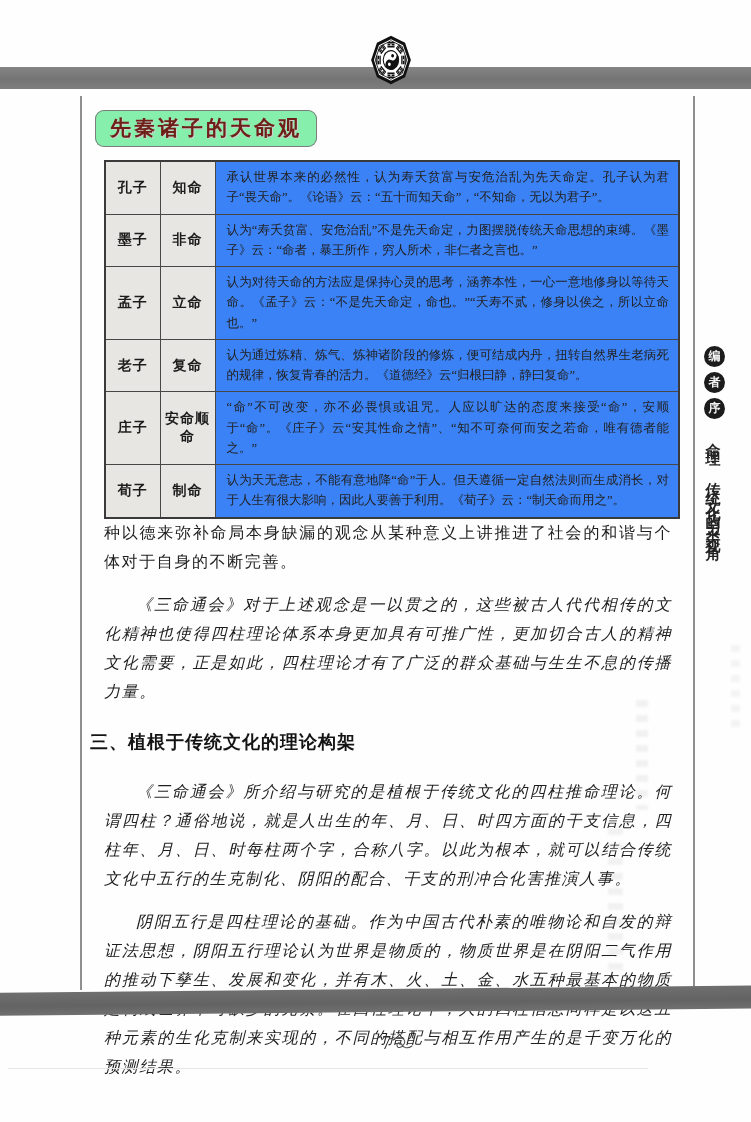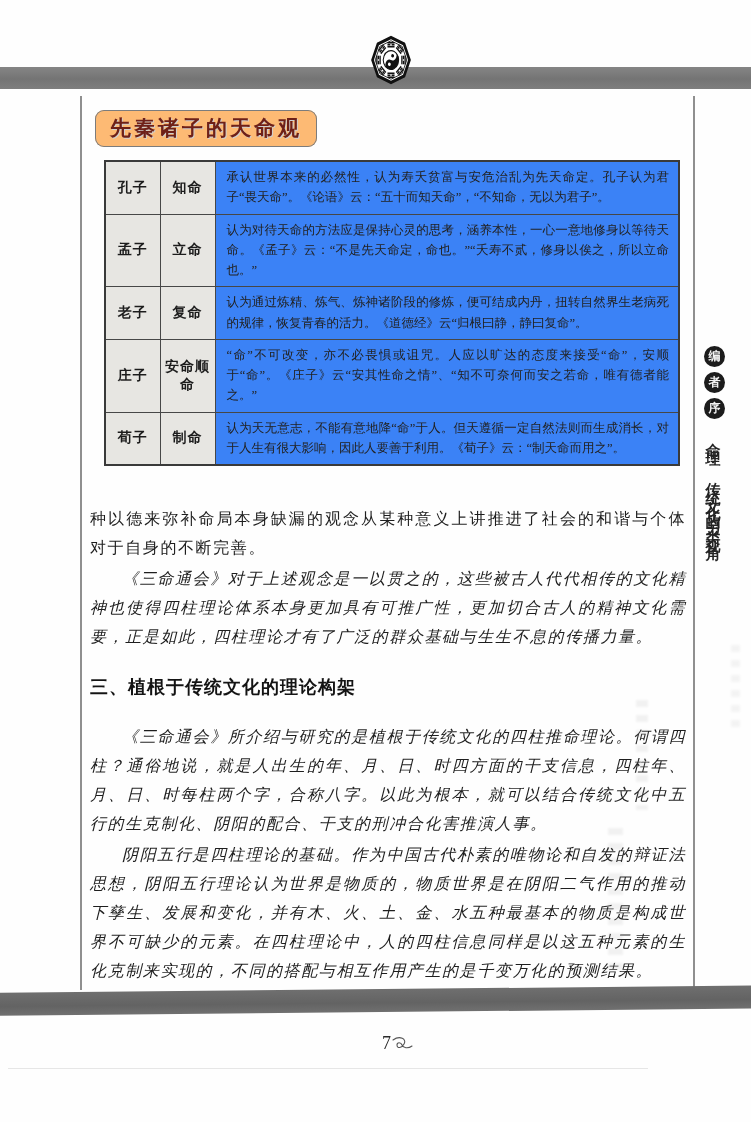--- a/index.html
+++ b/index.html
@@ -26,21 +26,21 @@
   .bagua { position:absolute; left:371px; top:34px; }
 
   
   .frame-line { position:absolute; top:96px; width:2px; height:894px; background:#8f8f8f; }
   .frame-left  { left:80px; }
   .frame-right { left:693px; }
 
   
   .banner {
     position:absolute; left:95px; top:110px;
-    background:#fdba74; border-radius:9px;
+    background:#86efac; border-radius:9px;
     padding:4px 15px 5px 15px;
     box-shadow:0 0 0 1px #7c7c7c inset;
   }
   .banner span {
     font-size:21px; font-weight:bold; letter-spacing:3px;
     color:#6e2018; text-shadow:1px 1px 0 #cfcfcf;
   }
 
   
   table.phil {
@@ -59,21 +59,21 @@
     padding:5px 9px 6px 11px; text-align:justify; color:#222;
     height:51px;
   }
 
   
   .content {
     position:absolute; left:90px; top:504px; width:596px;
     font-size:16px; line-height:29px; letter-spacing:1.6px;
     text-align:justify; color:#1e1e1e;
   }
-  .content p { margin:0; }
+  .content p { margin:14px; }
   .content p.indent { text-indent:2em;font-style:italic; }
   .content p + p { margin-top:2px; }
   .content h2 {
     font-size:18px; font-weight:bold; letter-spacing:1px;
     margin:22px 0 20px 0; color:#141414;
   }
 
   
   .sidebar { position:absolute; left:700px; top:346px; width:36px; }
   .badge {
@@ -158,20 +158,25 @@
   </div>
 
   <table class="phil">
     <tbody>
         <tr>
           <td class="c-name">孔子</td>
           <td class="c-concept">知命</td>
           <td class="c-desc">承认世界本来的必然性，认为寿夭贫富与安危治乱为先天命定。孔子认为君子“畏天命”。《论语》云：“五十而知天命”，“不知命，无以为君子”。</td>
         </tr>
         <tr>
+          <td class="c-name">墨子</td>
+          <td class="c-concept">非命</td>
+          <td class="c-desc">认为“寿夭贫富、安危治乱”不是先天命定，力图摆脱传统天命思想的束缚。《墨子》云：“命者，暴王所作，穷人所术，非仁者之言也。”</td>
+        </tr>
+        <tr>
           <td class="c-name">孟子</td>
           <td class="c-concept">立命</td>
           <td class="c-desc">认为对待天命的方法应是保持心灵的思考，涵养本性，一心一意地修身以等待天命。《孟子》云：“不是先天命定，命也。”“夭寿不贰，修身以俟之，所以立命也。”</td>
         </tr>
         <tr>
           <td class="c-name">老子</td>
           <td class="c-concept">复命</td>
           <td class="c-desc">认为通过炼精、炼气、炼神诸阶段的修炼，便可结成内丹，扭转自然界生老病死的规律，恢复青春的活力。《道德经》云“归根曰静，静曰复命”。</td>
         </tr>
         <tr>

